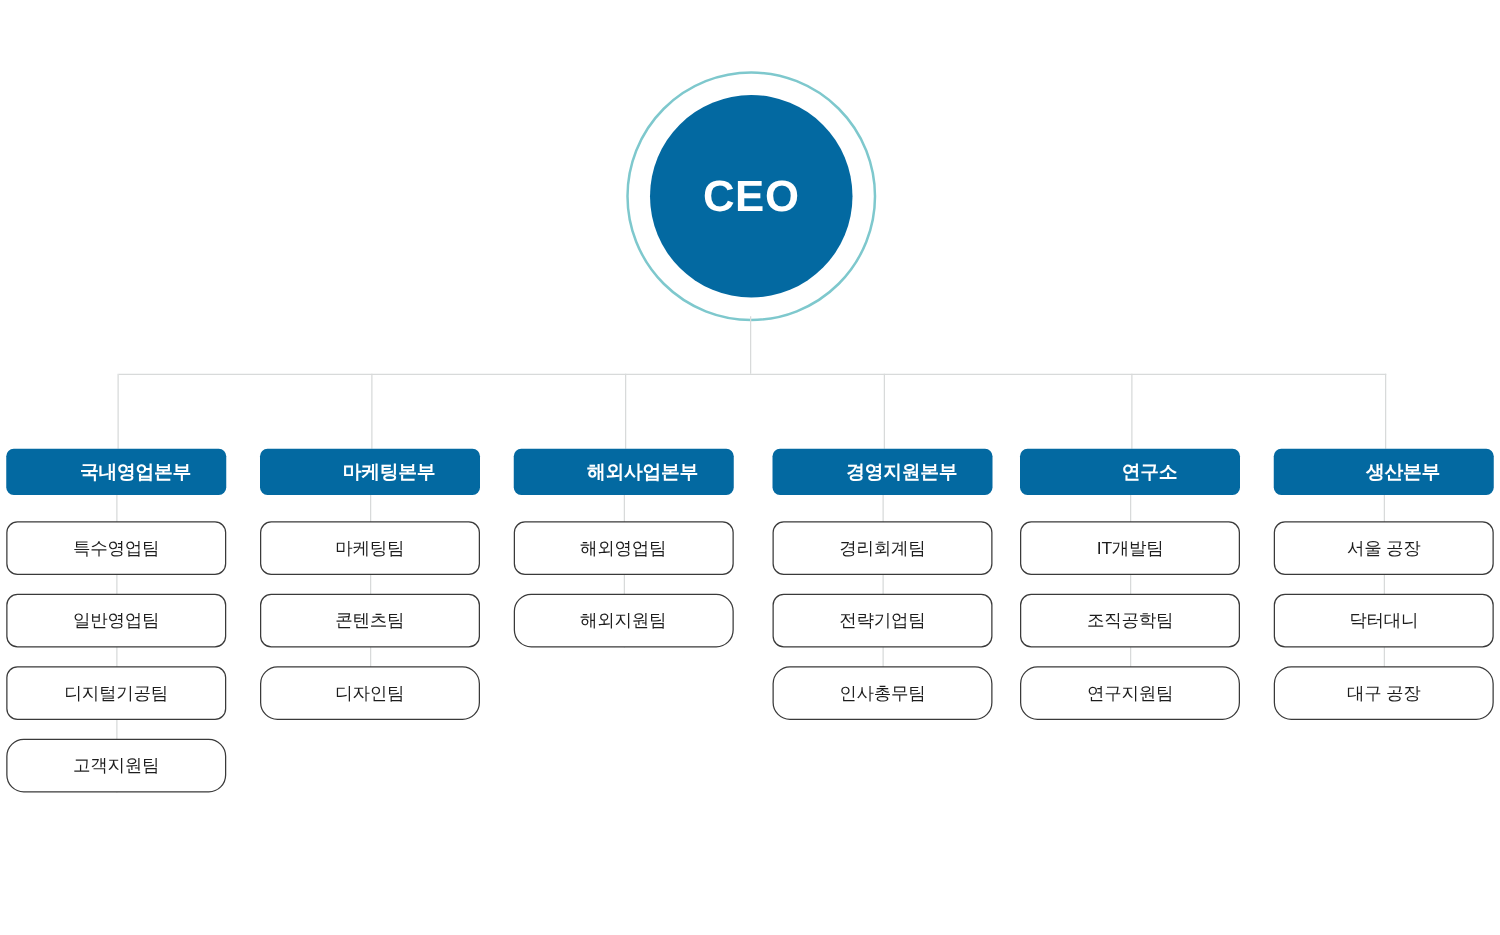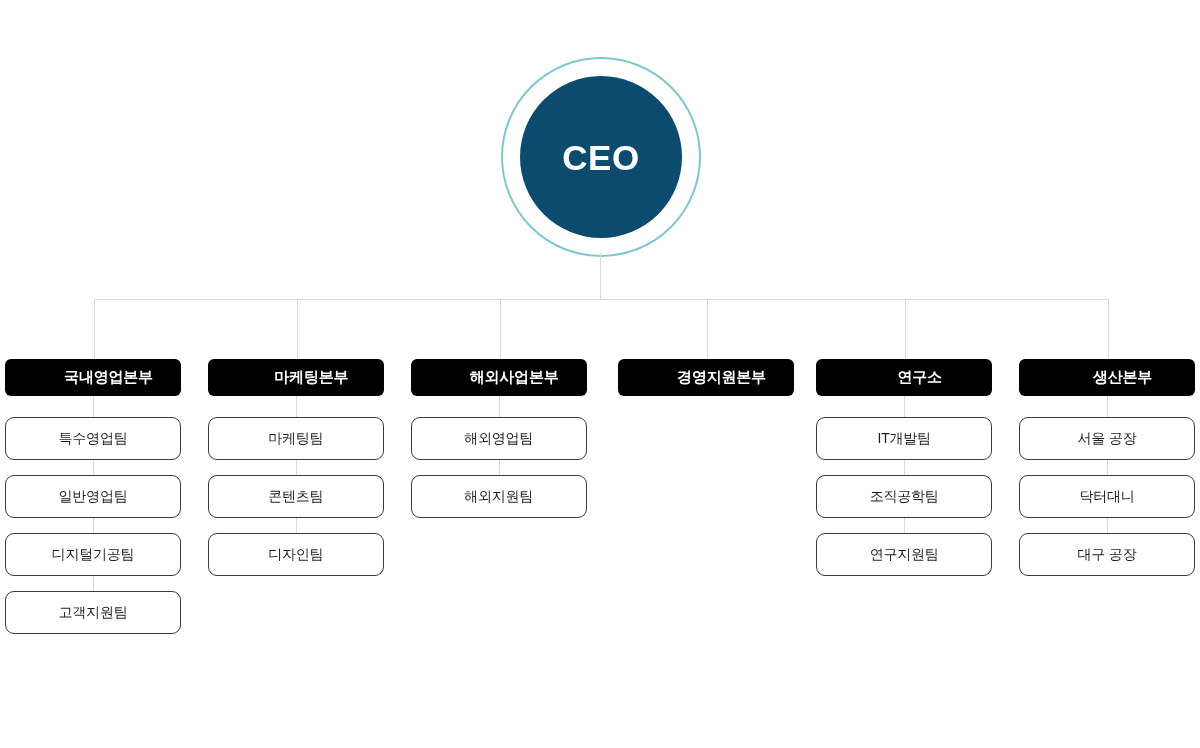--- a/index.html
+++ b/index.html
@@ -38,21 +38,21 @@
     border-radius: 50%;
     box-sizing: content-box;
   }
   .ceo-core {
     position: absolute;
     left: 19px;
     top: 19px;
     width: 162px;
     height: 162px;
     border-radius: 50%;
-    background: #0c4a6e;
+    background: #0369a1;
     display: flex;
     align-items: center;
     justify-content: center;
   }
   .ceo-label {
     color: #ffffff;
     font-size: 35px;
     font-weight: bold;
     letter-spacing: 0.5px;
     line-height: 1;
@@ -90,21 +90,21 @@
     left: 89px;
     top: -60px;
     width: 1px;
     background: #d8dada;
   }
 
   .dept-header {
     position: relative;
     width: 176px;
     height: 37px;
-    background: #000000;
+    background: #0369a1;
     border-radius: 6px;
     display: flex;
     align-items: center;
     justify-content: center;
     box-sizing: border-box;
     z-index: 2;
     padding-left: 31px;
   }
   .dept-header-label {
     color: #ffffff;
@@ -133,21 +133,21 @@
     margin-bottom: 15px;
     border: 1.4px solid #3a3a3a;
     border-radius: 9px;
     background: #ffffff;
     display: flex;
     align-items: center;
     justify-content: center;
     box-sizing: border-box;
     z-index: 1;
   }
-  .team-box:last-child { margin-bottom: 0; }
+  .team-box:last-child { margin-bottom: 0; border-radius: 14px; }
   .team-label {
     color: #1d1d1d;
     font-size: 14px;
     font-weight: normal;
     letter-spacing: -0.2px;
     white-space: nowrap;
   }
 </style>
 </head>
 <body>
@@ -217,20 +217,32 @@
           <div class="team-box">
             <span class="team-label">해외지원팀</span>
           </div>
         </div>
       </div>
       <div class="column" style="left: 618px;">
         <div class="col-line" style="height: 60px;"></div>
         <div class="dept-header">
           <span class="dept-header-label">경영지원본부</span>
         </div>
+        <div class="team-list">
+          <div class="team-spine" style="height: 180px;"></div>
+          <div class="team-box">
+            <span class="team-label">경리회계팀</span>
+          </div>
+          <div class="team-box">
+            <span class="team-label">전략기업팀</span>
+          </div>
+          <div class="team-box">
+            <span class="team-label">인사총무팀</span>
+          </div>
+        </div>
       </div>
       <div class="column" style="left: 816.2px; text-align: center;">
         <div class="col-line" style="height: 60px;"></div>
         <div class="dept-header">
           <span class="dept-header-label">연구소</span>
         </div>
         <div class="team-list">
           <div class="team-spine" style="height: 180px;"></div>
           <div class="team-box">
             <span class="team-label">IT개발팀</span>

